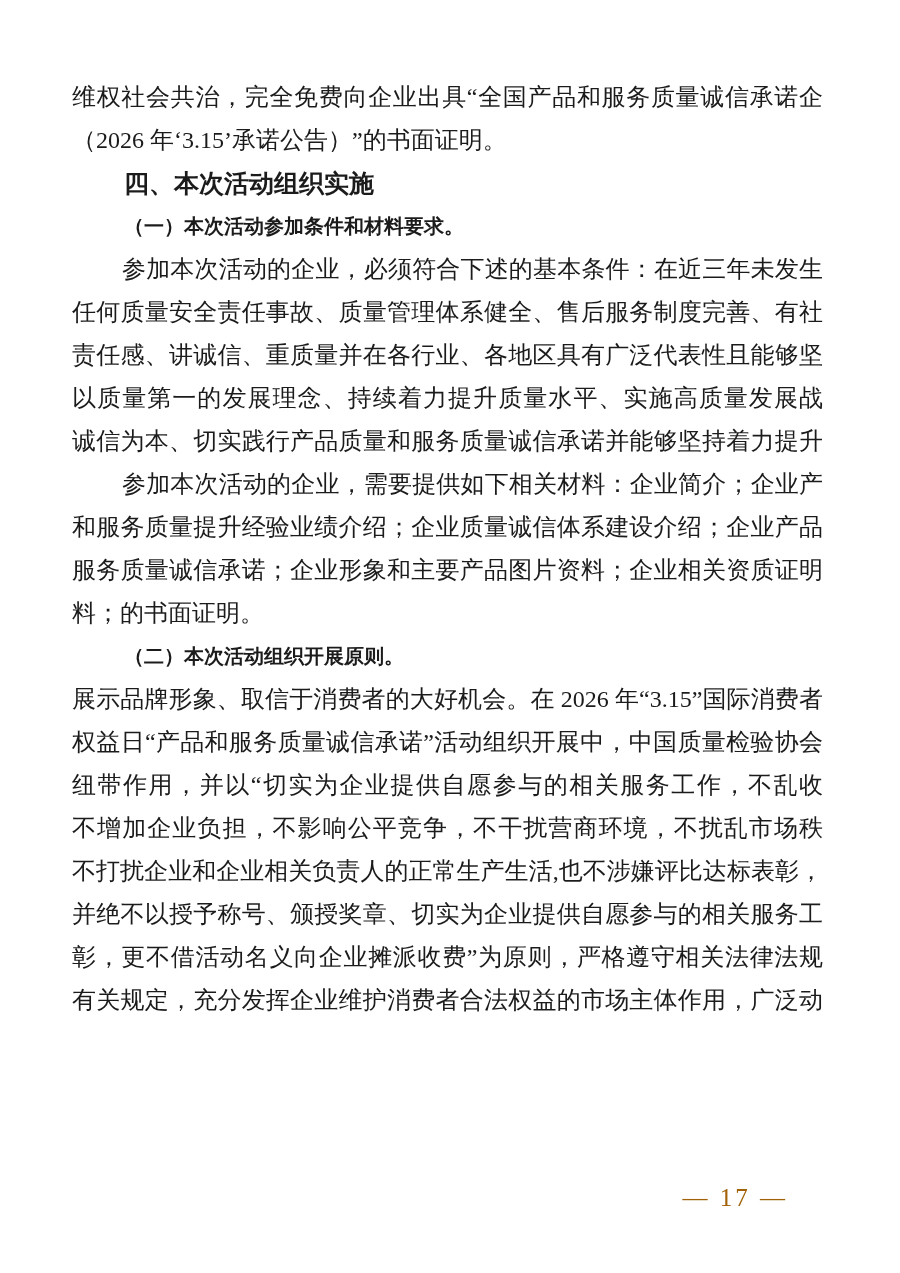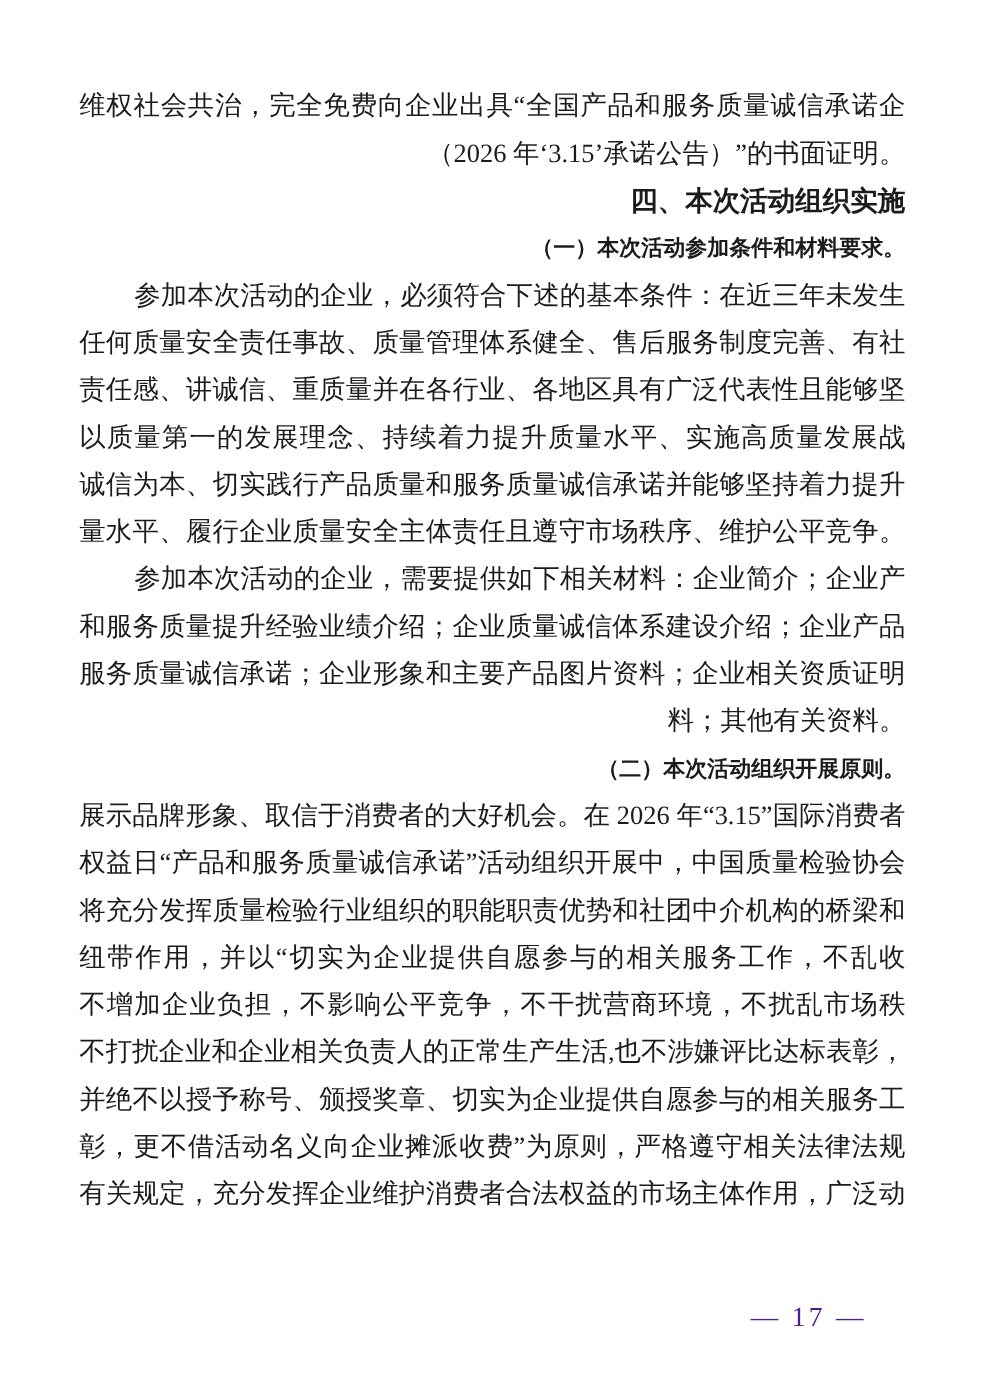--- a/index.html
+++ b/index.html
@@ -22,21 +22,20 @@
     width: 751px;
   }
   .line {
     font-family: "Liberation Serif", "DejaVu Serif", serif;
     font-size: 24px;
     line-height: 43px;
     height: 43px;
     overflow: hidden;
     white-space: normal;
     color: #1b1b1b;
-    text-align: right;
   }
   .justify {
     text-align: justify;
     text-align-last: justify;
     text-justify: inter-character;
   }
   .indent {
     text-indent: 50px;
   }
   .h1 {
@@ -51,21 +50,21 @@
     font-size: 20px;
     padding-left: 52px;
   }
   .page-number {
     position: absolute;
     top: 1184px;
     right: 112px;
     font-family: "Liberation Serif", "DejaVu Serif", serif;
     font-size: 25px;
     letter-spacing: 3px;
-    color: #4c1d95;
+    color: #a16207;
     margin-left: 12px;
   }
 </style>
 </head>
 <body>
 
 <div class="page">
   <div class="text-block">
 
     <div>
@@ -76,36 +75,34 @@
     <div class="line h1">四、本次活动组织实施</div>
 
     <div class="line h2">（一）本次活动参加条件和材料要求。</div>
 
     <div>
       <div class="line justify indent">参加本次活动的企业，必须符合下述的基本条件：在近三年未发生过</div>
       <div class="line justify">任何质量安全责任事故、质量管理体系健全、售后服务制度完善、有社会</div>
       <div class="line justify">责任感、讲诚信、重质量并在各行业、各地区具有广泛代表性且能够坚持</div>
       <div class="line justify">以质量第一的发展理念、持续着力提升质量水平、实施高质量发展战略、</div>
       <div class="line justify">诚信为本、切实践行产品质量和服务质量诚信承诺并能够坚持着力提升质</div>
-      <div class="line justify">量水平、履行企业质量安全主体责任且遵守市场秩序、维护公平竞争。</div>
     </div>
 
     <div>
       <div class="line justify indent">参加本次活动的企业，需要提供如下相关材料：企业简介；企业产品</div>
       <div class="line justify">和服务质量提升经验业绩介绍；企业质量诚信体系建设介绍；企业产品和</div>
       <div class="line justify">服务质量诚信承诺；企业形象和主要产品图片资料；企业相关资质证明材</div>
-      <div class="line">料；其他有关资料。</div>
+      <div class="line">料；的书面证明。</div>
     </div>
 
     <div class="line h2">（二）本次活动组织开展原则。</div>
 
     <div>
       <div class="line justify">展示品牌形象、取信于消费者的大好机会。在 2026 年“3.15”国际消费者</div>
       <div class="line justify">权益日“产品和服务质量诚信承诺”活动组织开展中，中国质量检验协会</div>
-      <div class="line justify">将充分发挥质量检验行业组织的职能职责优势和社团中介机构的桥梁和</div>
       <div class="line justify">纽带作用，并以“切实为企业提供自愿参与的相关服务工作，不乱收费，</div>
       <div class="line justify">不增加企业负担，不影响公平竞争，不干扰营商环境，不扰乱市场秩序，</div>
       <div class="line justify">不打扰企业和企业相关负责人的正常生产生活,也不涉嫌评比达标表彰，</div>
       <div class="line justify">并绝不以授予称号、颁授奖章、切实为企业提供自愿参与的相关服务工作</div>
       <div class="line justify">彰，更不借活动名义向企业摊派收费”为原则，严格遵守相关法律法规和</div>
       <div class="line justify">有关规定，充分发挥企业维护消费者合法权益的市场主体作用，广泛动员</div>
     </div>
 
   </div>
 

